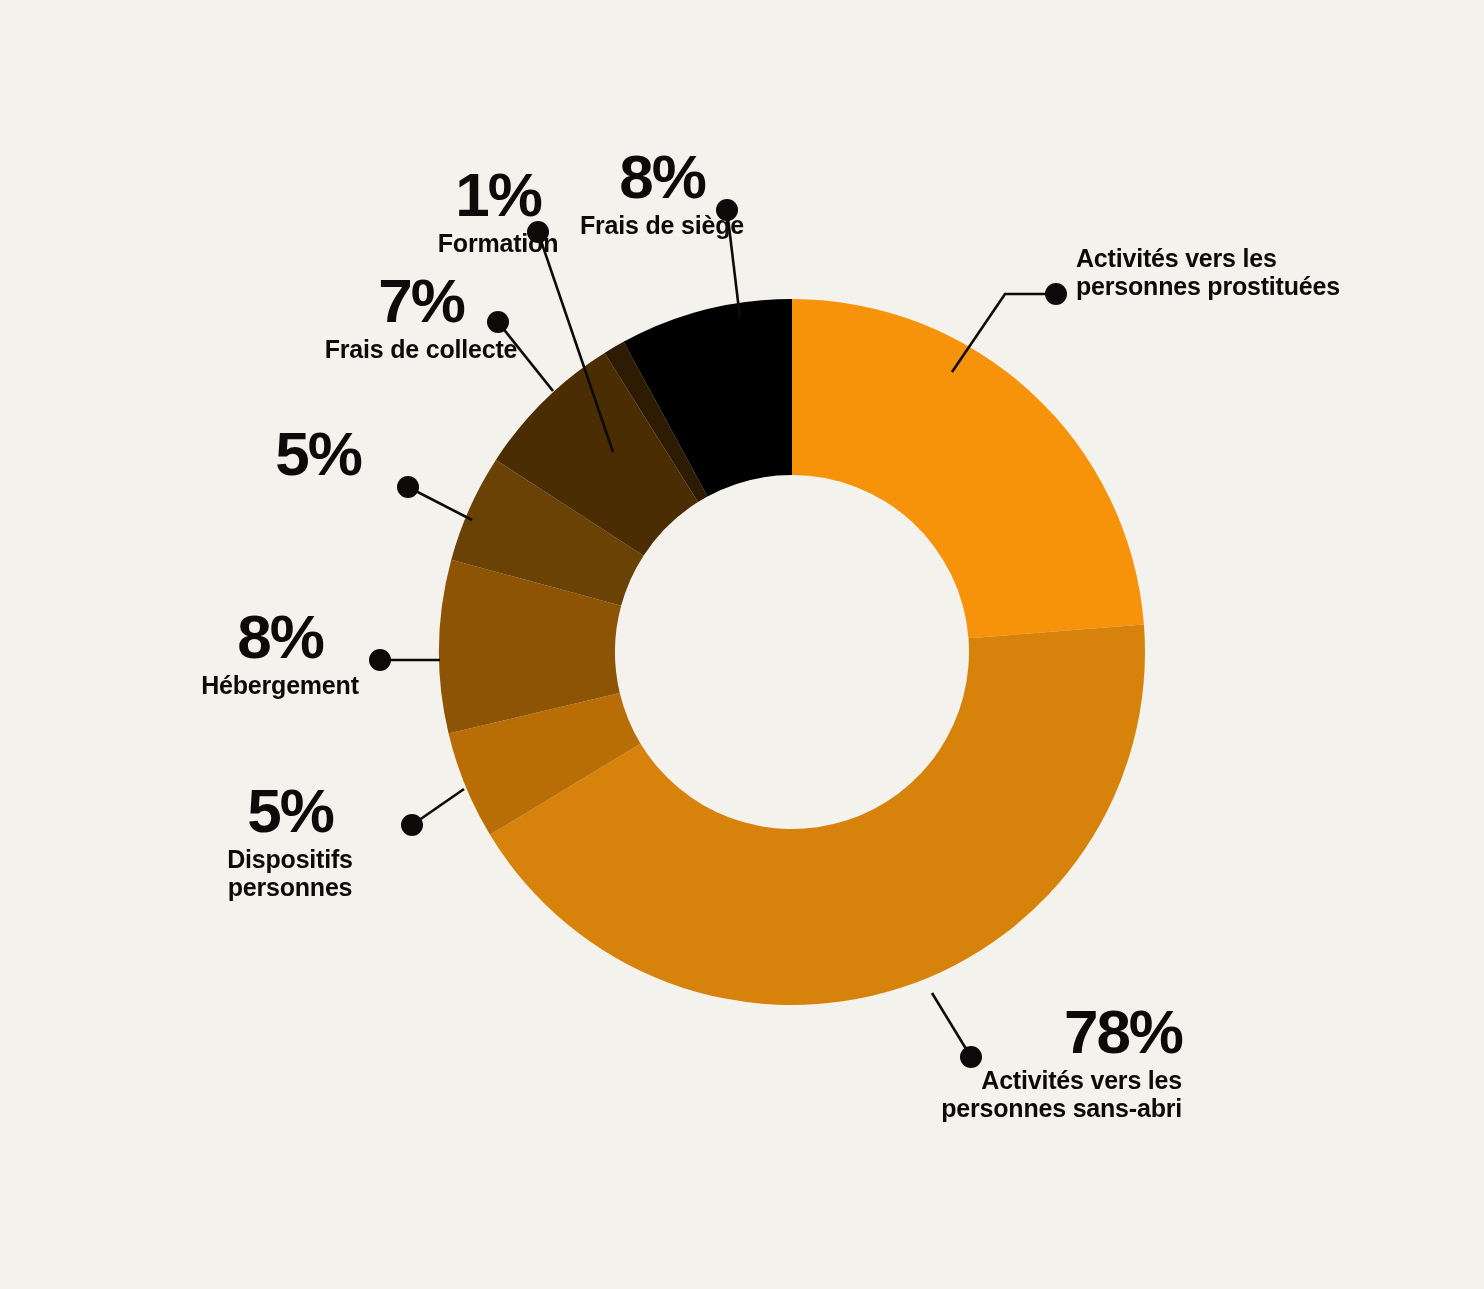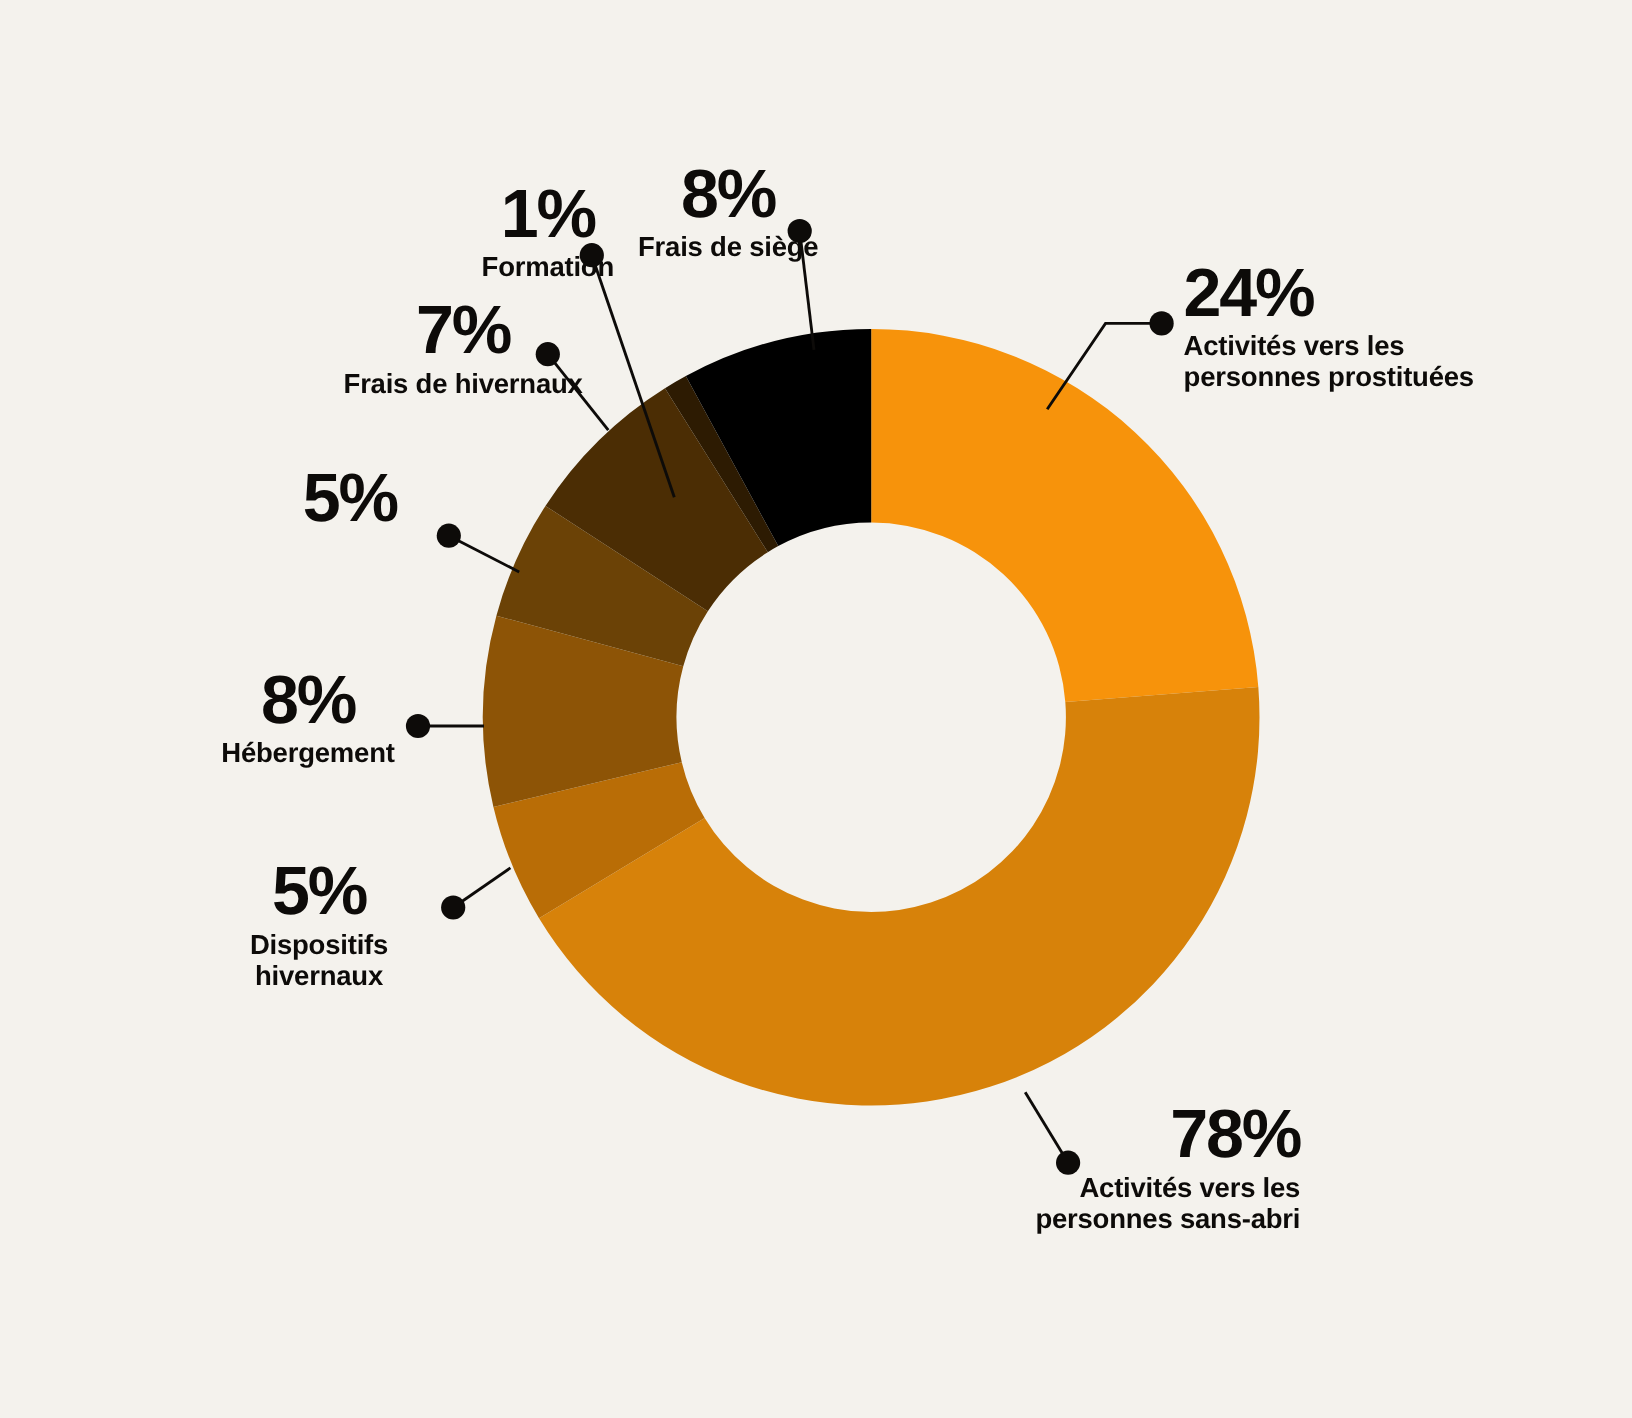--- a/index.html
+++ b/index.html
@@ -96,49 +96,48 @@
       <circle cx="412" cy="825" r="11"></circle>
       <circle cx="380" cy="660" r="11"></circle>
       <circle cx="408" cy="487" r="11"></circle>
       <circle cx="498" cy="322" r="11"></circle>
       <circle cx="538" cy="232" r="11"></circle>
       <circle cx="727" cy="210" r="11"></circle>
     </g>
   </svg>
 
   <div class="lbl al-left" style="left:1076px; top:238px; width:340px;">
-    <div class="pct">24%</div>
     <div class="name">Activités vers les
 personnes prostituées</div>
   </div>
 
   <div class="lbl al-right" style="left:860px; top:1003px; width:322px;">
     <div class="pct">78%</div>
     <div class="name">Activités vers les
 personnes sans-abri</div>
   </div>
 
   <div class="lbl al-center" style="left:200px; top:782px; width:180px;">
     <div class="pct">5%</div>
     <div class="name">Dispositifs
-hivernaux</div>
+personnes</div>
   </div>
 
   <div class="lbl al-center" style="left:180px; top:608px; width:200px;">
     <div class="pct">8%</div>
     <div class="name">Hébergement</div>
   </div>
 
   <div class="lbl al-center" style="left:228px; top:425px; width:180px;">
     <div class="pct">5%</div>
   </div>
 
   <div class="lbl al-center" style="left:310px; top:272px; width:222px;">
     <div class="pct">7%</div>
-    <div class="name">Frais de hivernaux</div>
+    <div class="name">Frais de collecte</div>
   </div>
 
   <div class="lbl al-center" style="left:414px; top:166px; width:168px;">
     <div class="pct">1%</div>
     <div class="name">Formation</div>
   </div>
 
   <div class="lbl al-center" style="left:568px; top:148px; width:188px;">
     <div class="pct">8%</div>
     <div class="name">Frais de siège</div>

